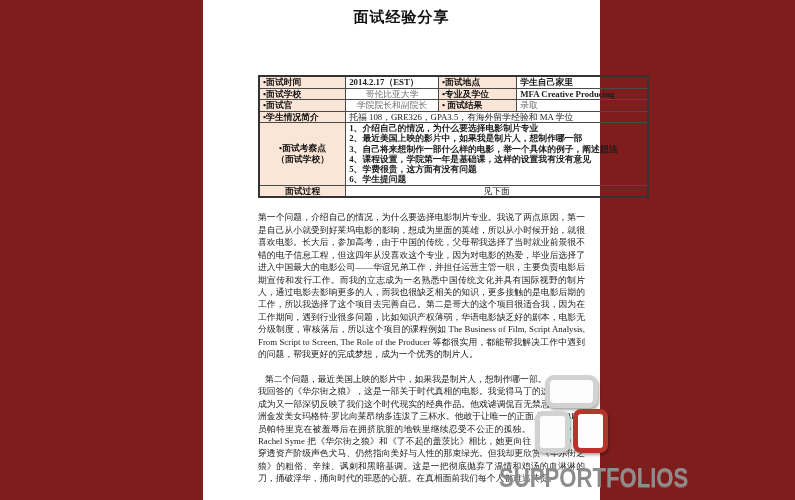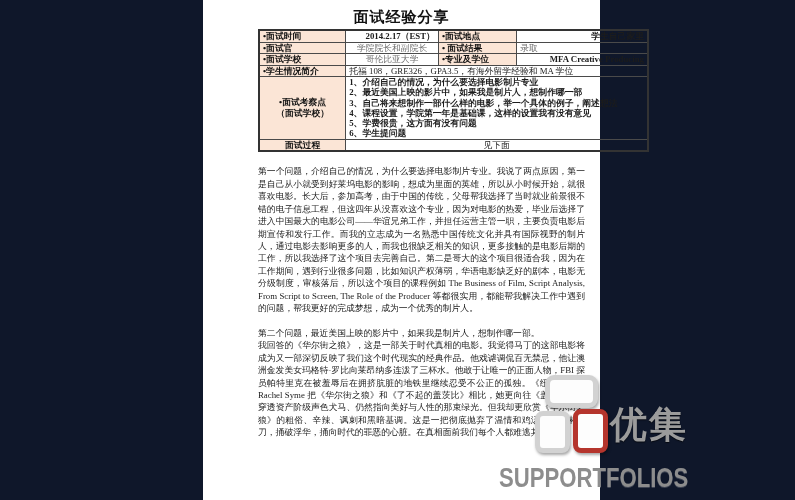--- a/index.html
+++ b/index.html
@@ -1,39 +1,39 @@
 <!DOCTYPE html>
 <html lang="zh"><head>
 <meta charset="utf-8">
 <style>
   html,body{margin:0;padding:0;background:#000;}
-  .stage{position:relative;width:795px;height:500px;background:#0f172a;overflow:hidden;
+  .stage{position:relative;width:795px;height:500px;background:#7f1d1d;overflow:hidden;
          font-family:"Liberation Serif","DejaVu Serif",serif;}
   .page{position:absolute;left:203px;top:0;width:397px;height:500px;background:#ffffff;}
   .doc-title{position:absolute;left:0;top:8px;width:100%;text-align:center;
              font-size:15px;font-weight:bold;color:#111;letter-spacing:1px;}
   .content{position:absolute;left:55px;top:29px;width:327px;color:#1c1c1c;}
-  table.meta{border-collapse:collapse;width:391px;table-layout:fixed;font-size:8.8px;}
+  table.meta{border-collapse:collapse;width:391px;table-layout:fixed;font-size:8.8px;margin-top:46px;}
   table.meta td{border:1px solid #4a4a4a;padding:0 3px;height:10px;line-height:10.5px;
                 overflow:hidden;white-space:nowrap;}
   table.meta{border:2px solid #333;}
   td.lbl{background:#fbe5d6;font-weight:bold;color:#111;}
-  td.val-b{font-weight:bold;text-align:right;}
+  td.val-b{font-weight:bold;text-align:left;}
   td.val-m{color:#6e6e6e;text-align:center;}
   td.val-ml{color:#6e6e6e;text-align:left;}
   td.val-n{font-weight:normal;}
   td.qcell{white-space:normal;padding:2px 2px 2px 5px;}
   .qline{line-height:10.3px;font-size:8.8px;font-weight:bold;}
   td.qlbl{white-space:normal;text-align:center;vertical-align:middle;}
   .qlbl-line{line-height:11px;}
   td.tall{height:20px;vertical-align:top;padding-top:1px;text-align:center;}
   .bodytext{margin-top:13px;font-size:8.8px;line-height:12.45px;text-align:justify;
             color:#1a1a1a;}
   .bodytext p{margin:0 0 12px 0;}
-  .phead{display:block;}
+  .phead{display:block;margin-left:7px;}
   
   .wm-sq{position:absolute;box-sizing:border-box;background:#fdfdfd;
          border:5px solid #d2d2d2;box-shadow:1px 2px 3px rgba(0,0,0,.35);z-index:5;}
   .wm-sq-top{left:545px;top:375px;width:53px;height:33px;border-radius:9px;}
   .wm-sq-left{left:535px;top:411px;width:35px;height:42px;border-radius:8px;}
   .wm-sq-red{left:573px;top:409px;width:35px;height:44px;border-radius:8px;border-color:#b5352d;}
   .wm-cn{position:absolute;left:610px;top:400px;z-index:5;font-family:"DejaVu Sans",sans-serif;
          font-size:37px;font-weight:bold;color:#9b9b9b;letter-spacing:2px;
          text-shadow:0 1px 1px rgba(0,0,0,.6);}
   .wm-en{position:absolute;left:499px;top:462px;z-index:5;font-family:"Liberation Sans","DejaVu Sans",sans-serif;
@@ -56,30 +56,30 @@
             <col style="width:109px">
           </colgroup>
         <tbody>
             <tr>
           <td class="lbl">•面试时间</td>
           <td class="val-b">2014.2.17（EST）</td>
           <td class="lbl">•面试地点</td>
           <td class="val-b">学生自己家里</td>
         </tr>
         <tr>
+          <td class="lbl">•面试学校</td>
+          <td class="val-m">哥伦比亚大学</td>
+          <td class="lbl">•专业及学位</td>
+          <td class="val-b">MFA Creative Producing</td>
+        </tr>
+        <tr>
           <td class="lbl">•面试官</td>
           <td class="val-m">学院院长和副院长</td>
           <td class="lbl">• 面试结果</td>
           <td class="val-ml">录取</td>
-        </tr>
-        <tr>
-          <td class="lbl">•面试学校</td>
-          <td class="val-m">哥伦比亚大学</td>
-          <td class="lbl">•专业及学位</td>
-          <td class="val-b">MFA Creative Producing</td>
         </tr>
         <tr>
           <td class="lbl">•学生情况简介</td>
           <td class="val-n" colspan="3">托福 108，GRE326，GPA3.5，有海外留学经验和 MA 学位</td>
         </tr>
         <tr>
           <td class="lbl qlbl">
             <div class="qlbl-line">•面试考察点</div>
             <div class="qlbl-line">（面试学校）</div>
           </td>
@@ -103,15 +103,14 @@
         <p>第一个问题，介绍自己的情况，为什么要选择电影制片专业。我说了两点原因，第一是自己从小就受到好莱坞电影的影响，想成为里面的英雄，所以从小时候开始，就很喜欢电影。长大后，参加高考，由于中国的传统，父母帮我选择了当时就业前景很不错的电子信息工程，但这四年从没喜欢这个专业，因为对电影的热爱，毕业后选择了进入中国最大的电影公司——华谊兄弟工作，并担任运营主管一职，主要负责电影后期宣传和发行工作。而我的立志成为一名熟悉中国传统文化并具有国际视野的制片人，通过电影去影响更多的人，而我也很缺乏相关的知识，更多接触的是电影后期的工作，所以我选择了这个项目去完善自己。第二是哥大的这个项目很适合我，因为在工作期间，遇到行业很多问题，比如知识产权薄弱，华语电影缺乏好的剧本，电影无分级制度，审核落后，所以这个项目的课程例如 The Business of Film, Script Analysis, From Script to Screen, The Role of the Producer 等都很实用，都能帮我解决工作中遇到的问题，帮我更好的完成梦想，成为一个优秀的制片人。</p>
         <p><span class="phead">第二个问题，最近美国上映的影片中，如果我是制片人，想制作哪一部。</span><span>我回答的《华尔街之狼》，这是一部关于时代真相的电影。我觉得马丁的这部电影将成为又一部深切反映了我们这个时代现实的经典作品。他戏谑调侃百无禁忌，他让澳洲金发美女玛格特·罗比向莱昂纳多连泼了三杯水。他敢于让唯一的正面人物，FBI 探员帕特里克在被羞辱后在拥挤肮脏的地铁里继续忍受不公正的孤独。《纽约客》的 Rachel Syme 把《华尔街之狼》和《了不起的盖茨比》相比，她更向往《盖茨比》中穿透资产阶级声色犬马、仍然指向美好与人性的那束绿光。但我却更欣赏《华尔街之狼》的粗俗、辛辣、讽刺和黑暗基调。这是一把彻底抛弃了温情和鸡汤的血淋淋的刀，捅破浮华，捅向时代的罪恶的心脏。在真相面前我们每个人都难逃其责。</span></p>
       </div>
 
     </div>
   </div>
 
   <div class="wm-sq wm-sq-top"></div>
   <div class="wm-sq wm-sq-left"></div>
   <div class="wm-sq wm-sq-red"></div>
-  <div class="wm-cn">优集</div>
   <div class="wm-en">SUPPORTFOLIOS</div>
 </div>
 
 </body></html>

